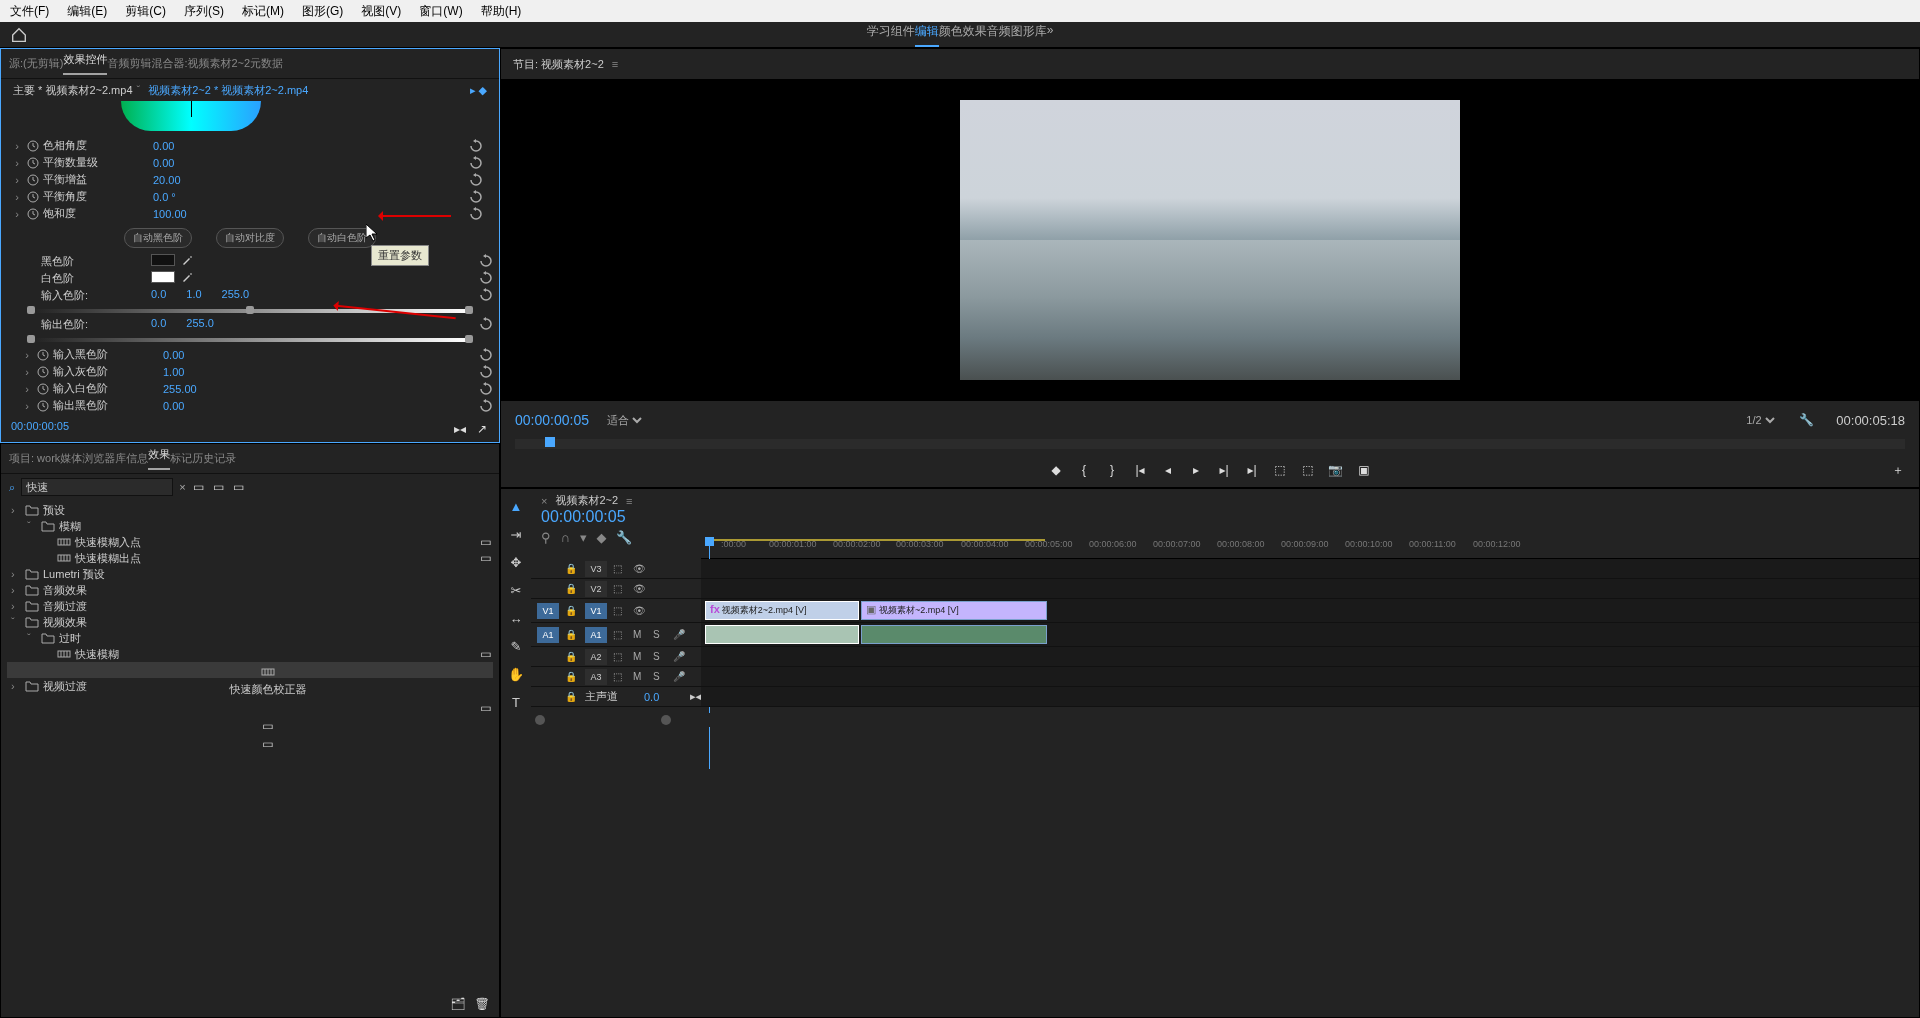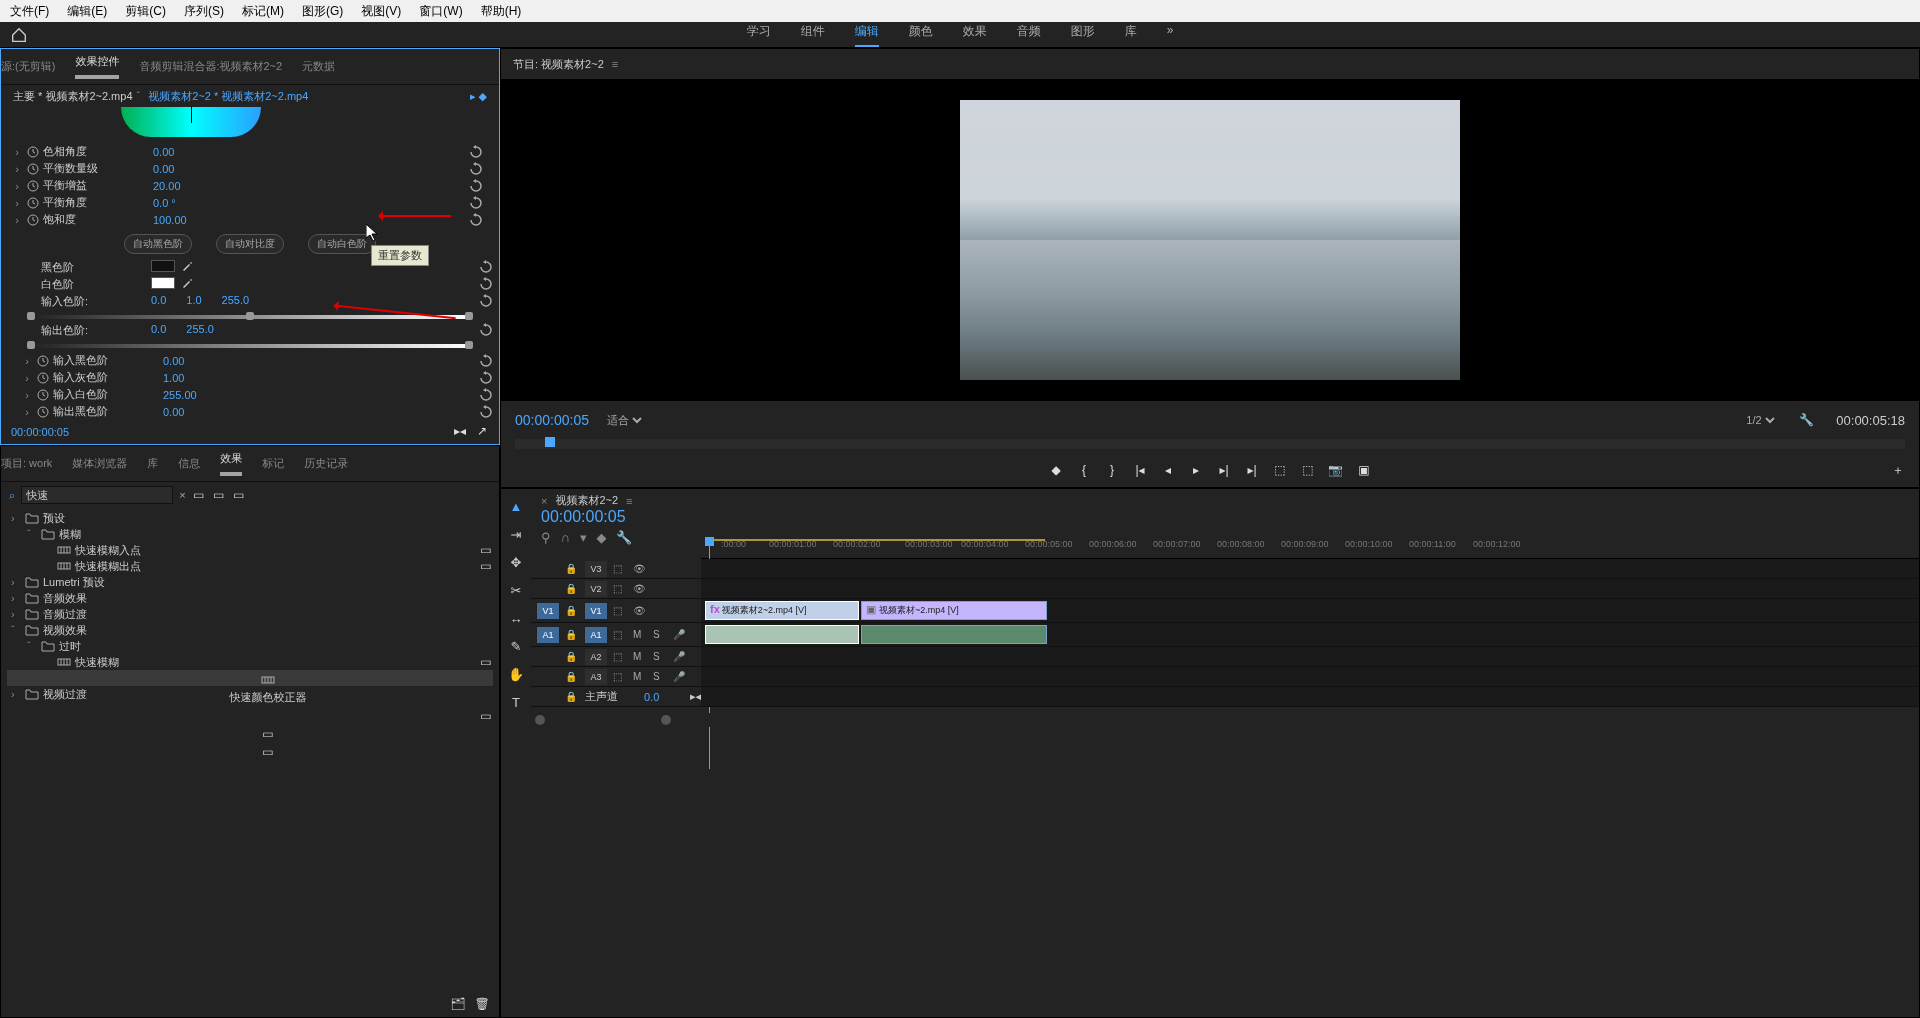--- a/index.html
+++ b/index.html
@@ -1,32 +1,32 @@
 <!DOCTYPE html>
 <html><head>
 <meta charset="utf-8">
 <style>
 * { margin:0; padding:0; box-sizing:border-box; font-family:"Segoe UI","Microsoft YaHei",sans-serif; font-size:11px; color:#ccc; }
 body { background:#1a1a1a; width:1920px; height:1018px; overflow:hidden; }
 .menubar { height:22px; background:#f0f0f0; display:flex; align-items:center; padding:0 10px; }
 .menubar span { color:#000; margin-right:18px; font-size:12px; }
 .toolbar { height:26px; background:#232323; display:flex; align-items:center; justify-content:space-between; padding:0 10px; border-bottom:1px solid #000; }
 .home-icon { width:18px; height:18px; display:flex; align-items:center; justify-content:center; }
-.workspaces { display:flex; gap:30px; }
+.workspaces { display:flex; }
 .workspaces span { color:#aaa; font-size:12px; }
 .workspaces .active { color:#4aa8ff; border-bottom:2px solid #4aa8ff; padding-bottom:5px; }
 .layout { display:flex; height:970px; }
 .left-col { width:500px; display:flex; flex-direction:column; }
 .right-col { flex:1; display:flex; flex-direction:column; }
 
 .panel { background:#232323; border:1px solid #000; position:relative; }
 .panel.active-panel { border:1px solid #4aa8ff; }
-.panel-tabs { height:36px; display:flex; align-items:center; gap:20px; padding:0 0; border-bottom:1px solid #111; }
+.panel-tabs { height:30px; display:flex; align-items:center; padding:0 8px; border-bottom:1px solid #111; }
 .panel-tabs span { color:#888; cursor:pointer; }
-.panel-tabs .active { color:#ddd; border-bottom:4px solid #a3a3a3; padding-bottom:6px; }
+.panel-tabs .active { color:#ddd; border-bottom:2px solid #a3a3a3; padding-bottom:6px; }
 .breadcrumb { height:22px; display:flex; align-items:center; padding:0 12px; font-size:11px; }
 .breadcrumb .link { color:#4aa8ff; margin:0 4px; }
 .chevron { color:#888; margin:0 4px; }
 .color-wheel { width:140px; height:30px; margin:0 auto 6px 120px; background:linear-gradient(90deg,#00b050 0%,#00ffff 50%,#2aa0ff 100%); border-radius:0 0 70px 70px; position:relative; }
 .color-wheel::before { content:""; position:absolute; left:50%; top:0; width:1px; height:16px; background:#000; }
 .param-list { padding:0 10px; overflow:hidden; }
 .param-row { display:flex; align-items:center; height:17px; position:relative; }
 .expand { color:#888; width:12px; text-align:center; }
 .clock { width:12px; height:12px; margin:0 4px; }
 .param-label { color:#ccc; flex:0 0 110px; }
@@ -578,21 +578,21 @@
             <span>◆</span>
             <span>🔧</span>
           </div>
         </div>
         <div class="ruler" id="ruler">
           <div class="rp-span" style="left:4px;width:340px"></div>
           <div class="playhead" style="left:8px"></div>
         <span class="tick" style="left:20px">:00:00</span>
             <span class="tick" style="left:68px">00:00:01:00</span>
             <span class="tick" style="left:132px">00:00:02:00</span>
-            <span class="tick" style="left:204px">00:00:03:00</span>
+            <span class="tick" style="left:195px">00:00:03:00</span>
             <span class="tick" style="left:260px">00:00:04:00</span>
             <span class="tick" style="left:324px">00:00:05:00</span>
             <span class="tick" style="left:388px">00:00:06:00</span>
             <span class="tick" style="left:452px">00:00:07:00</span>
             <span class="tick" style="left:516px">00:00:08:00</span>
             <span class="tick" style="left:580px">00:00:09:00</span>
             <span class="tick" style="left:644px">00:00:10:00</span>
             <span class="tick" style="left:708px">00:00:11:00</span>
             <span class="tick" style="left:772px">00:00:12:00</span>
           </div>

